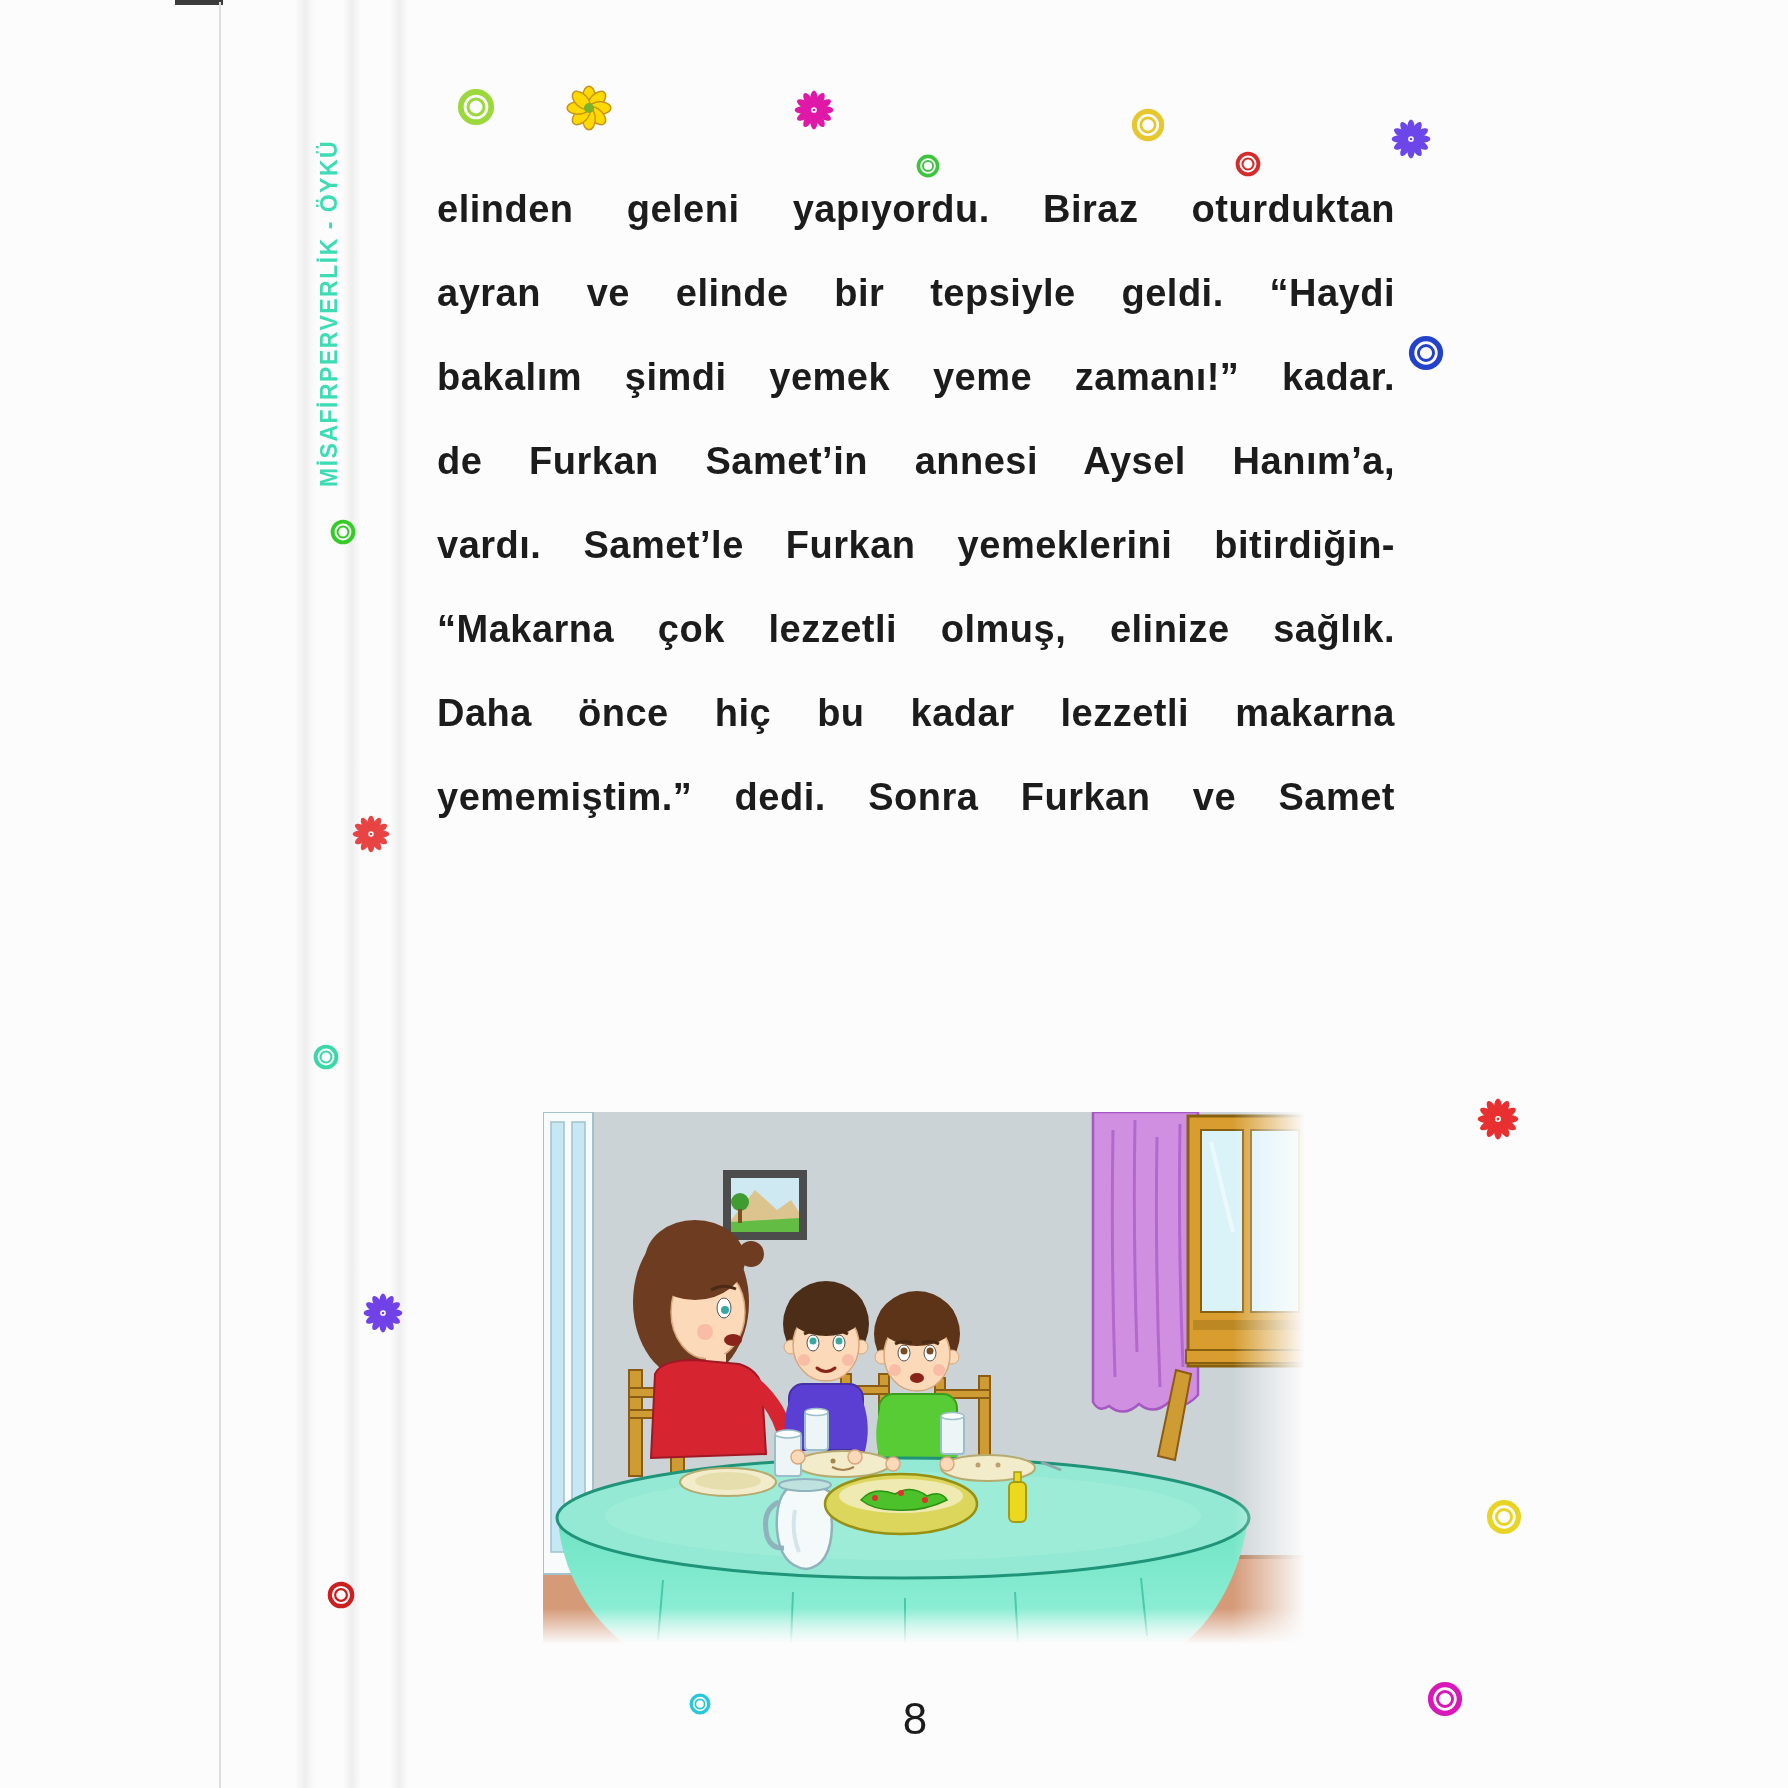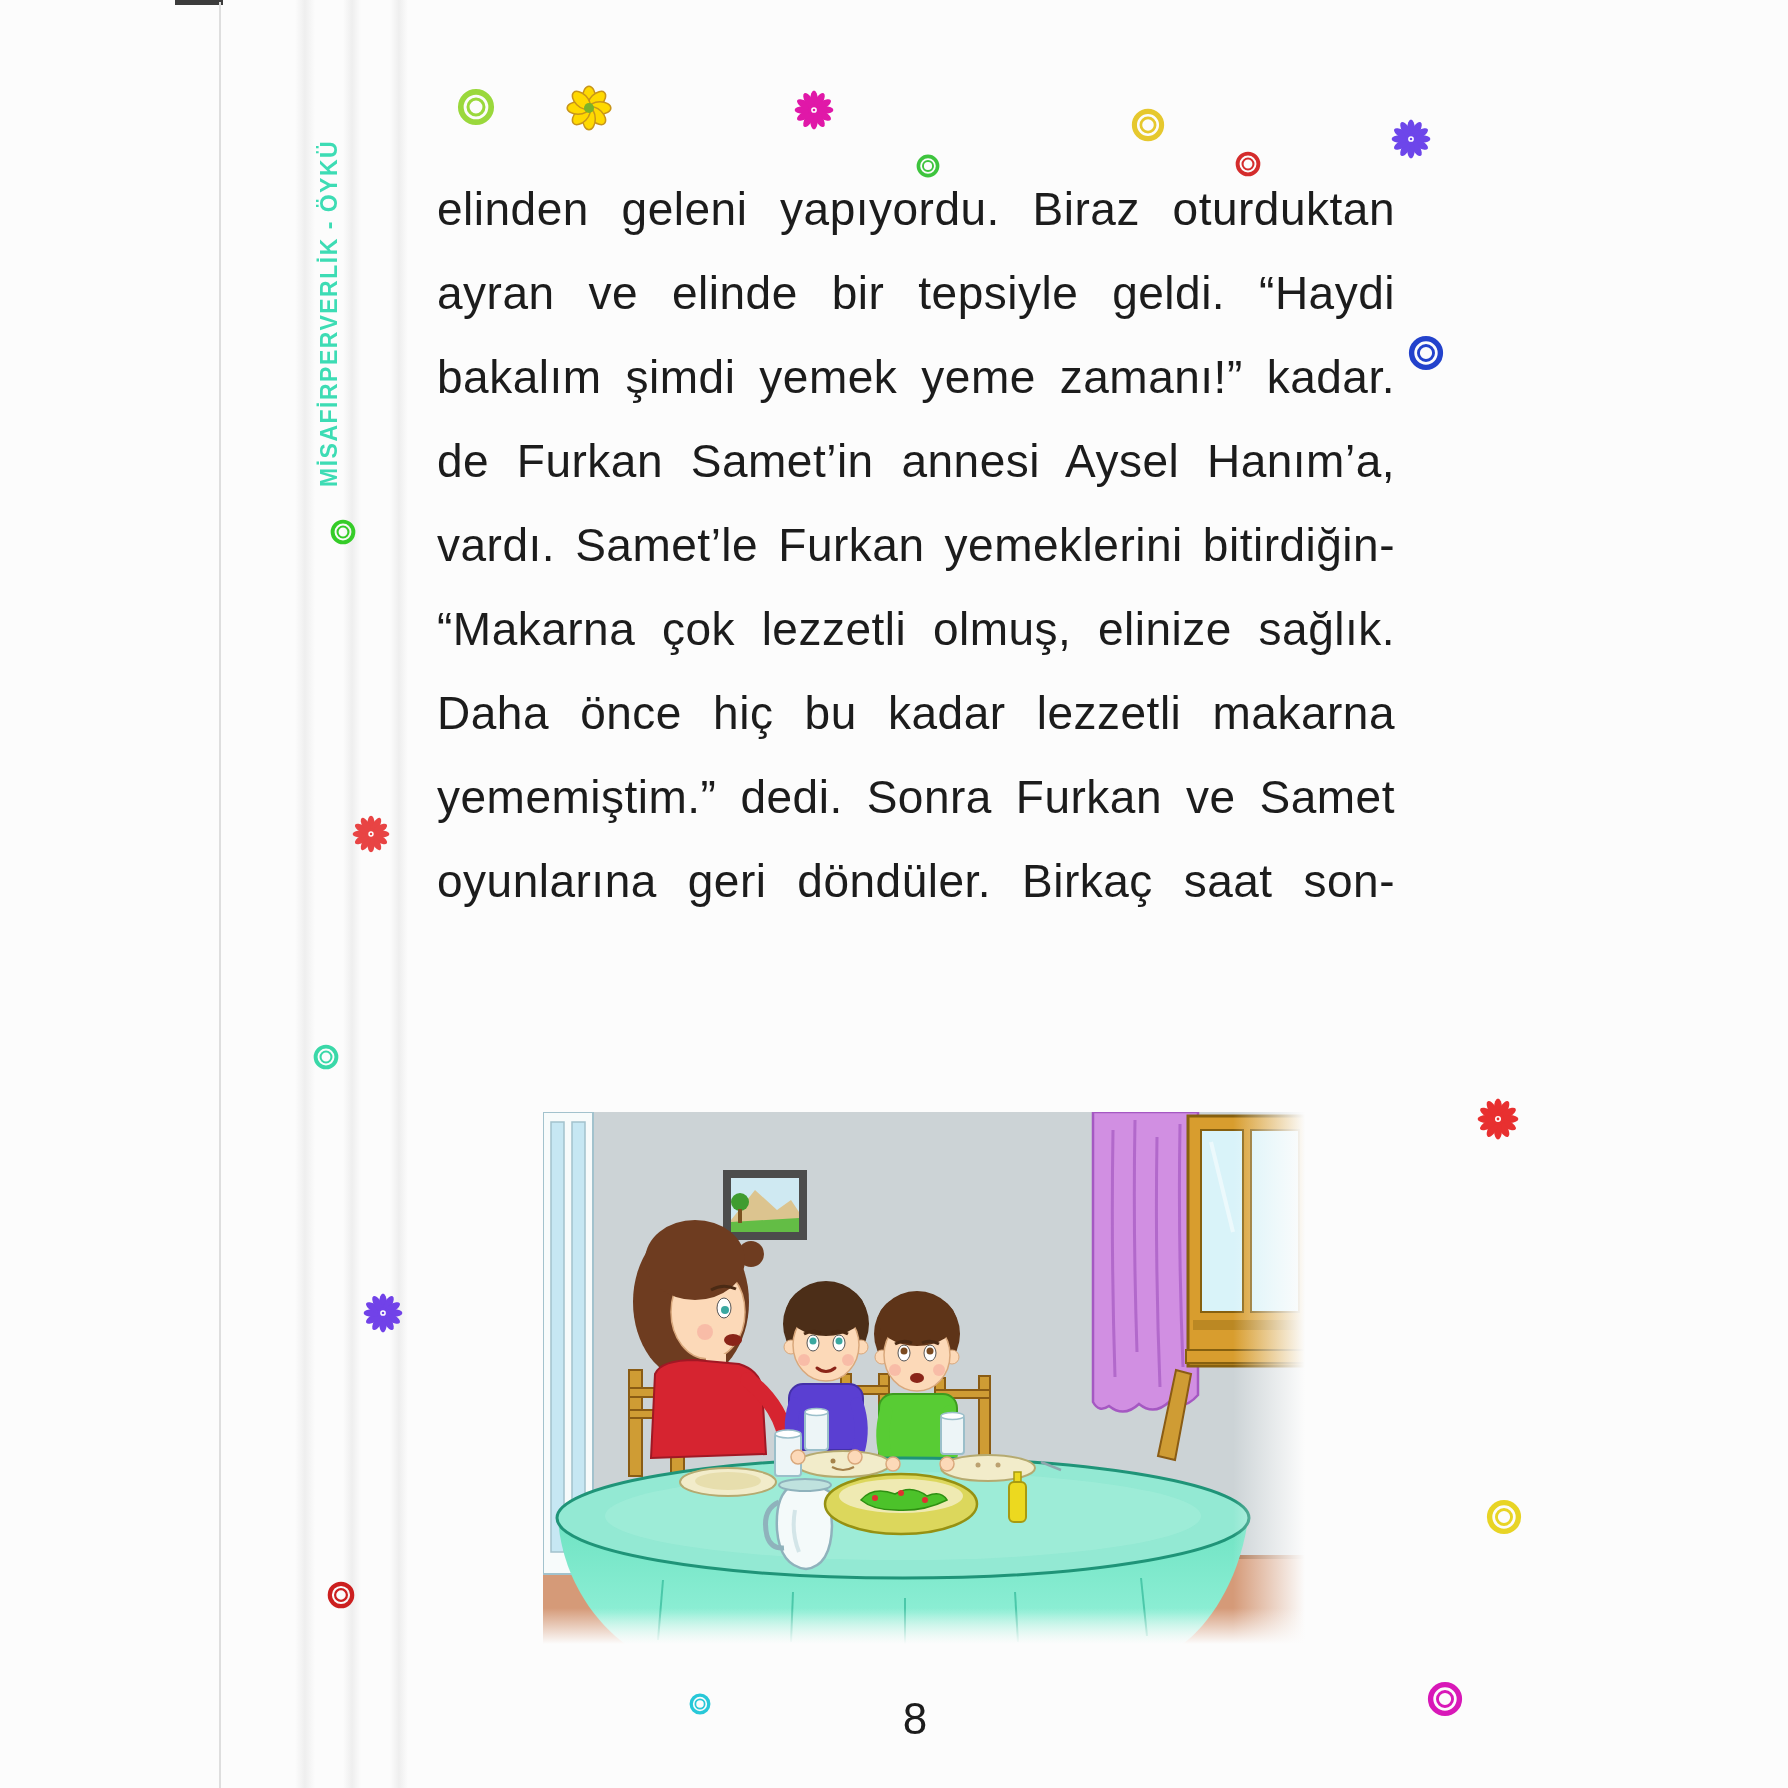--- a/index.html
+++ b/index.html
@@ -29,26 +29,27 @@
     color:var(--sidebarTeal);
   }
 
   
   .story{
     position:absolute;left:437px;top:167px;width:958px;
     color:var(--textColor);
   }
   .story-line{
     height:84px;line-height:84px;
-    font-size:46px;
+    font-size:38px;
     text-align:justify;
     text-align-last:justify;
     text-justify:inter-word;
     white-space:normal;
     letter-spacing:0.5px;
+    font-weight:bold;
   }
 
   
   .illustration{position:absolute;left:543px;top:1112px;width:762px;height:532px;}
 
   
   .page-number{
     position:absolute;left:873px;top:1694px;width:84px;
     text-align:center;font-size:44px;color:var(--textColor);
   }
@@ -68,21 +69,20 @@
 
 <div class="story">
     <div class="story-line">elinden geleni yapıyordu. Biraz oturduktan</div>
     <div class="story-line">ayran ve elinde bir tepsiyle geldi. “Haydi</div>
     <div class="story-line">bakalım şimdi yemek yeme zamanı!” kadar.</div>
     <div class="story-line">de Furkan Samet’in annesi Aysel Hanım’a,</div>
     <div class="story-line">vardı. Samet’le Furkan yemeklerini bitirdiğin-</div>
     <div class="story-line">“Makarna çok lezzetli olmuş, elinize sağlık.</div>
     <div class="story-line">Daha önce hiç bu kadar lezzetli makarna</div>
     <div class="story-line">yememiştim.” dedi. Sonra Furkan ve Samet</div>
-    <div class="story-line">oyunlarına geri döndüler. Birkaç saat son-</div>
   </div>
 
 <svg class="illustration" viewBox="0 0 762 532">
   <defs>
     <linearGradient id="fadeR" x1="0" y1="0" x2="1" y2="0">
       <stop offset="0" stop-color="#fcfcfc" stop-opacity="0"></stop>
       <stop offset="1" stop-color="#fcfcfc" stop-opacity="1"></stop>
     </linearGradient>
     <linearGradient id="fadeB" x1="0" y1="0" x2="0" y2="1">
       <stop offset="0" stop-color="#fcfcfc" stop-opacity="0"></stop>

